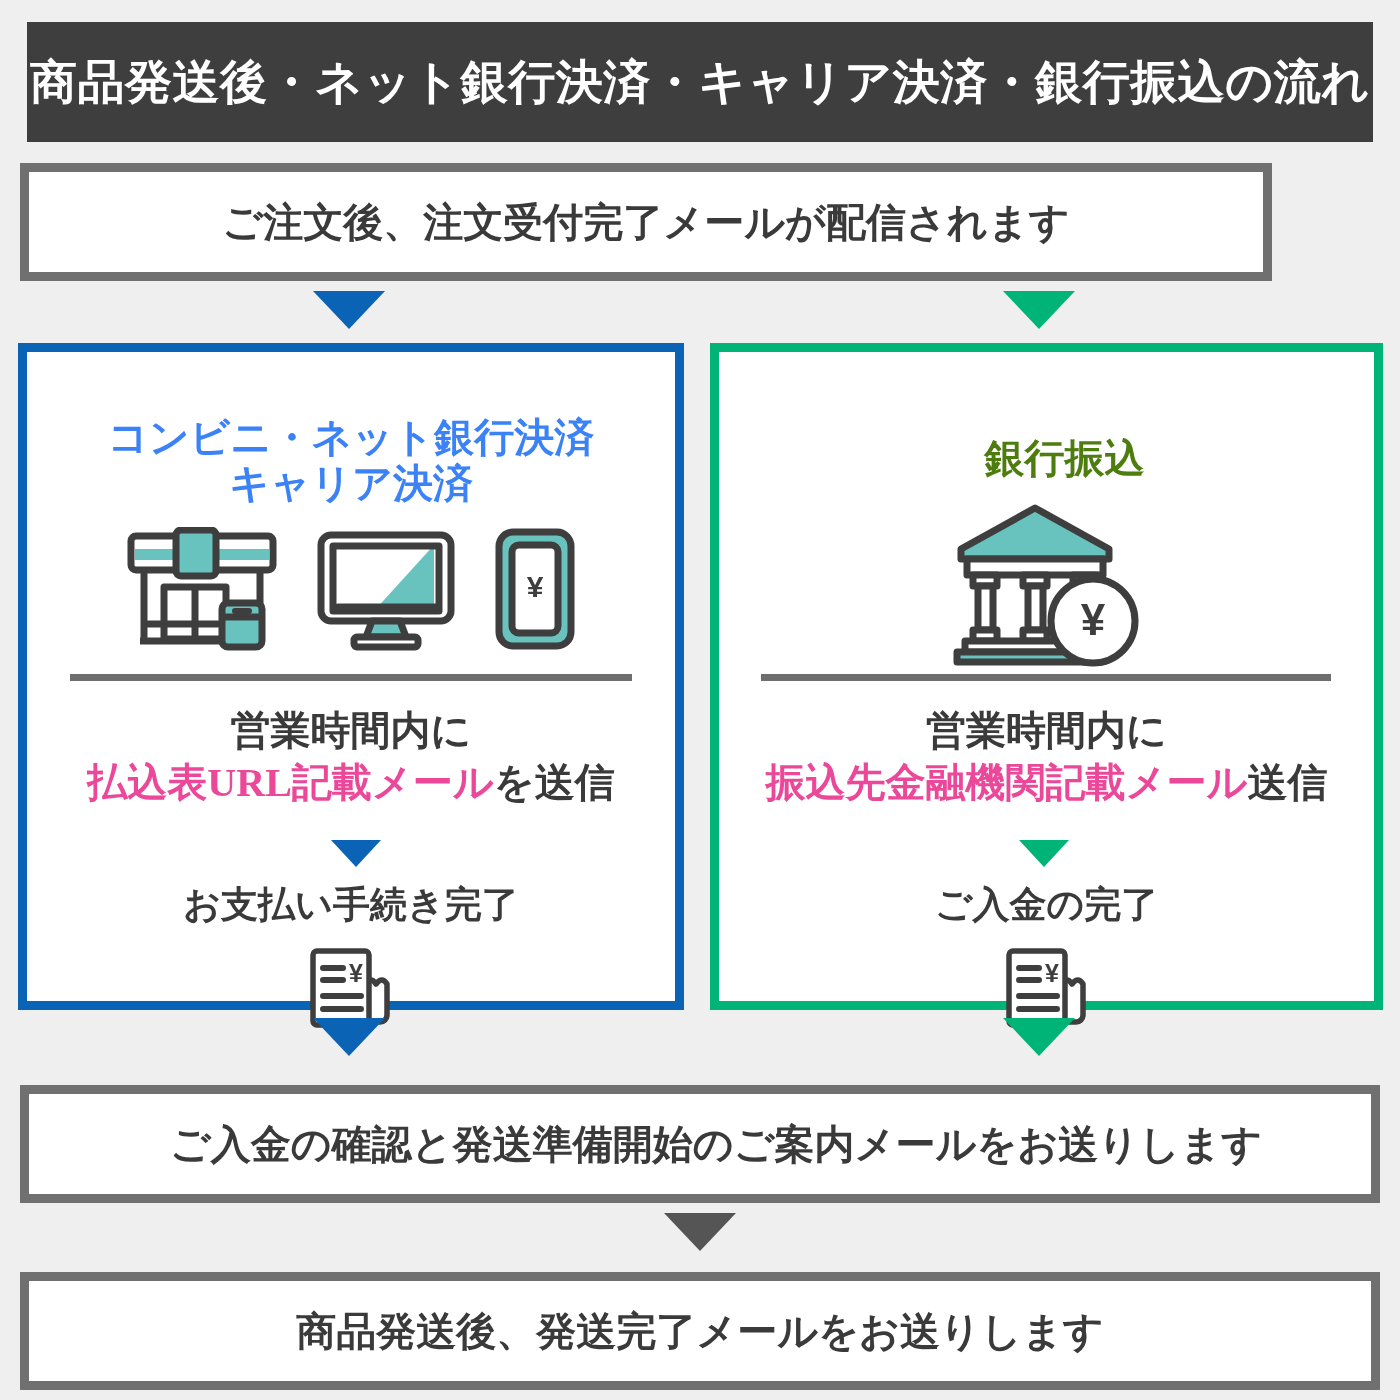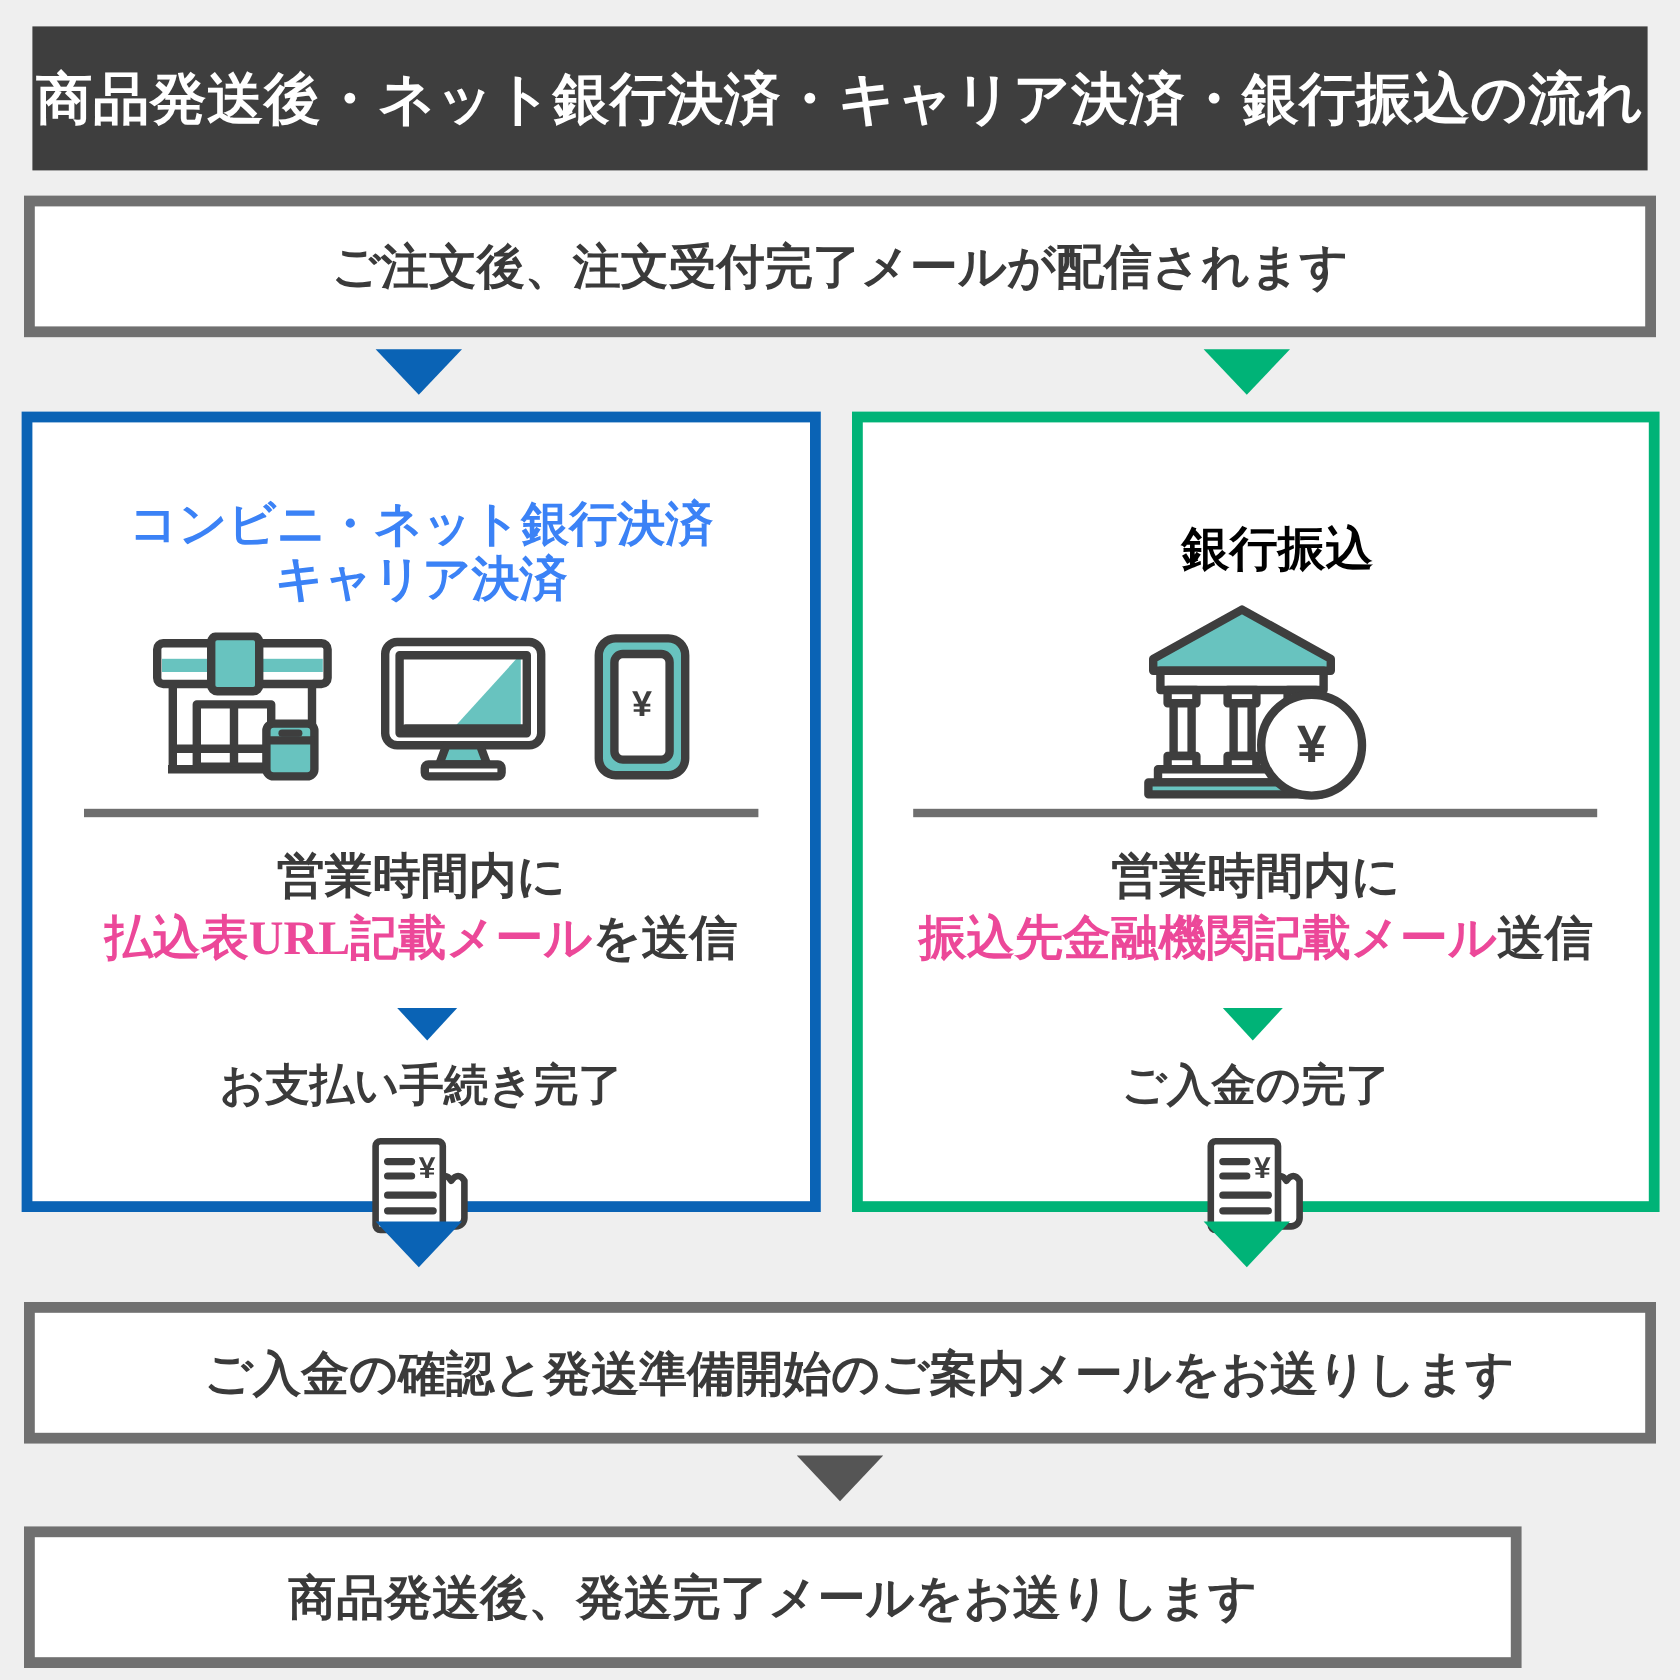--- a/index.html
+++ b/index.html
@@ -22,23 +22,23 @@
   }
 
   
   .gbox{
     position:absolute;background:#ffffff;border:9px solid #707070;
     display:flex;align-items:center;justify-content:center;
     box-sizing:border-box;
   }
   .gbox-text{color:#3a3a3a;font-size:40px;font-weight:bold;white-space:nowrap;}
 
-  #box-order{left:20px;top:163px;width:1360px;height:118px;}
+  #box-order{left:20px;top:163px;width:1252px;height:118px;}
   #box-confirm{left:20px;top:1085px;width:1360px;height:118px;padding-left:32px;}
-  #box-shipped{left:20px;top:1272px;width:1248px;height:118px;}
+  #box-shipped{left:20px;top:1272px;width:1360px;height:118px;}
 
   
   .tri{position:absolute;width:0;height:0;border-style:solid;border-color:transparent;}
 
   .tri-blue{border-width:38px 36px 0 36px;border-top-color:#0a63b5;}
   .tri-green{border-width:38px 36px 0 36px;border-top-color:#00b377;}
   .tri-gray{border-width:38px 36px 0 36px;border-top-color:#555555;}
 
   #tri-top-left{left:313px;top:291px;}
   #tri-top-right{left:1003px;top:291px;}
@@ -52,21 +52,21 @@
     border:9px solid #0a63b5;
   }
   #panel-conv{left:18px;top:343px;width:666px;height:667px;}
   #panel-bank{left:710px;top:343px;width:673px;height:667px;border-color:#00b377;}
 
   .panel-title{
     position:absolute;left:0;right:0;text-align:center;
     font-size:40px;font-weight:bold;line-height:1.15;
   }
   #title-conv{top:62px;color:#3b82f6;}
-  #title-bank{top:83px;color:#000000;padding-left:36px;}
+  #title-bank{top:83px;color:#4d7c0f;padding-left:36px;}
 
   
   .icon-row{
     position:absolute;left:0;right:0;display:flex;align-items:flex-end;justify-content:center;
   }
   #icons-conv{top:175px;gap:38px;}
   #icons-bank{top:150px;justify-content:center;}
 
   .divider{
     position:absolute;height:7px;background:#6e6e6e;

